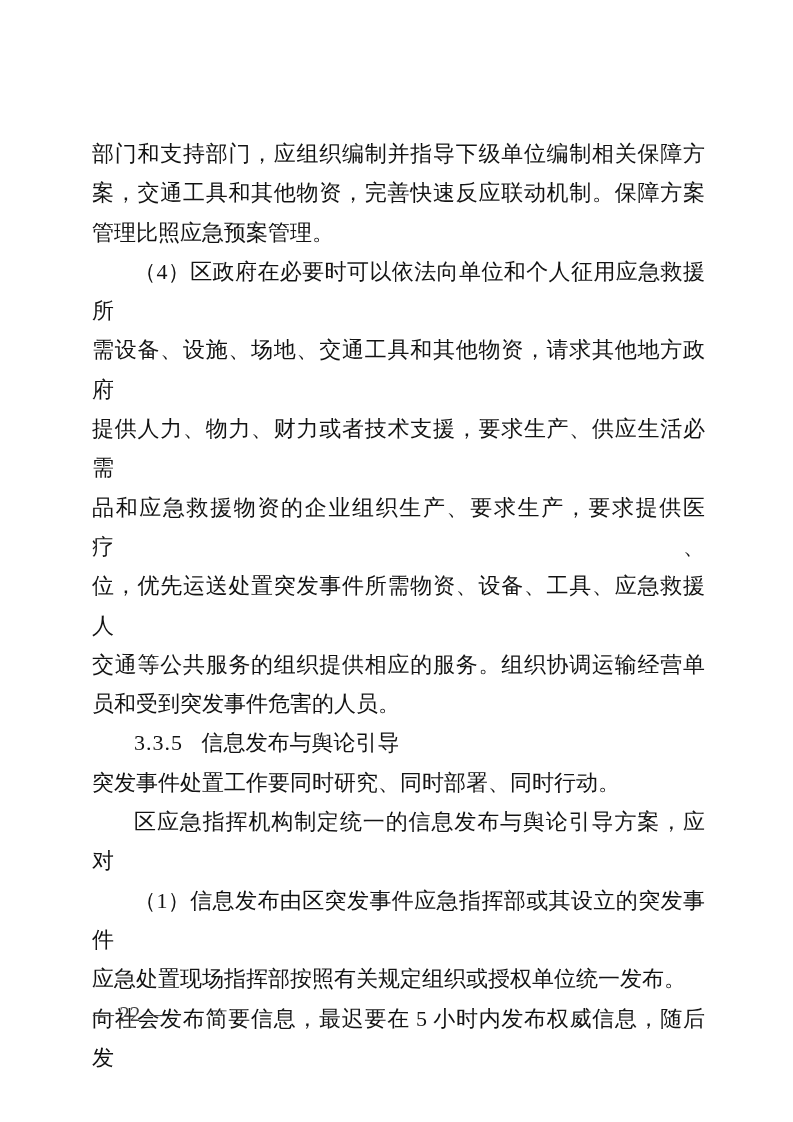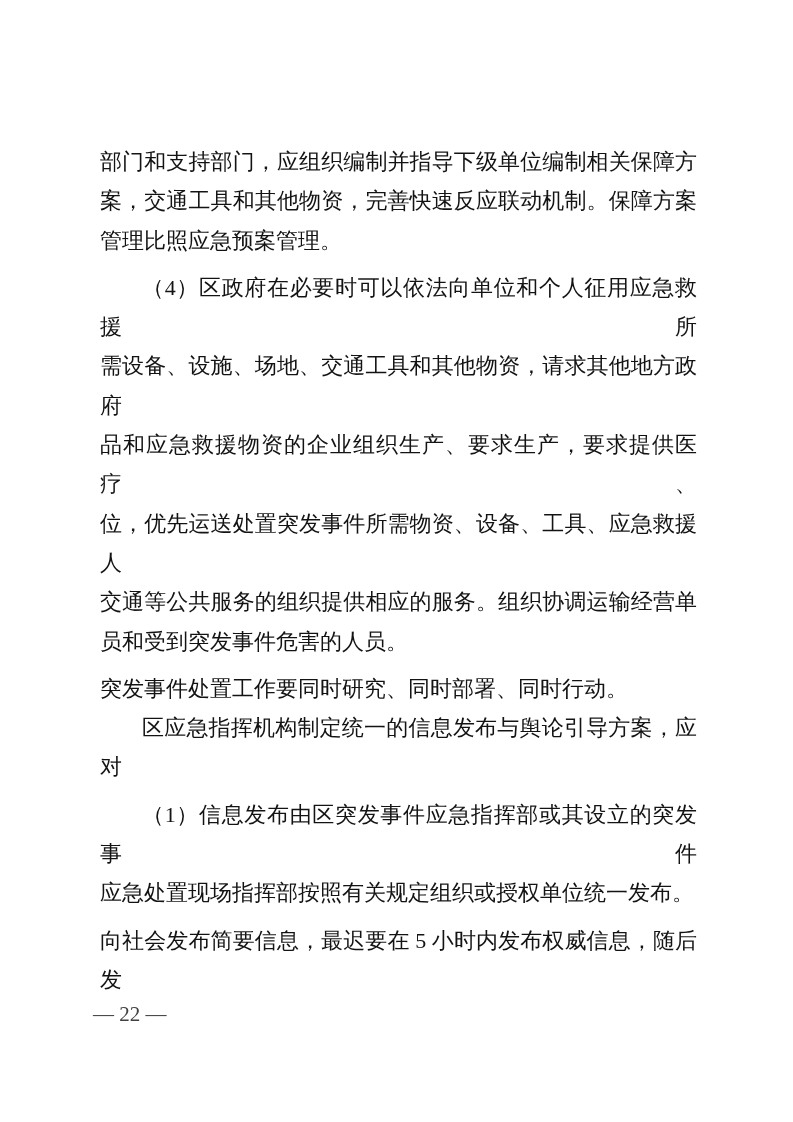--- a/index.html
+++ b/index.html
@@ -20,21 +20,21 @@
     background: #ffffff;
   }
   .content {
     position: absolute;
     left: 92px;
     top: 134px;
     width: 613px;
     font-size: 22px;
     line-height: 39.3px;
   }
-  .para { margin: 8px; padding: 0; }
+  .para { margin: 0; padding: 0; }
   .line {
     display: block;
     text-align: justify;
     text-justify: inter-character;
     white-space: normal;
   }
   .j { text-align-last: justify; }
   .e { text-align-last: left; }
   .i { text-indent: 42px; }
   .heading-line {
@@ -69,26 +69,33 @@
 
     <p class="para">
       <span class="line j">部门和支持部门，应组织编制并指导下级单位编制相关保障方</span>
       <span class="line j">案，交通工具和其他物资，完善快速反应联动机制。保障方案</span>
       <span class="line e">管理比照应急预案管理。</span>
     </p>
 
     <p class="para">
       <span class="line j i">（4）区政府在必要时可以依法向单位和个人征用应急救援所</span>
       <span class="line j">需设备、设施、场地、交通工具和其他物资，请求其他地方政府</span>
+      <span class="line j">提供人力、物力、财力或者技术支援，要求生产、供应生活必需</span>
       <span class="line j">品和应急救援物资的企业组织生产、要求生产，要求提供医疗、</span>
       <span class="line j">位，优先运送处置突发事件所需物资、设备、工具、应急救援人</span>
       <span class="line j">交通等公共服务的组织提供相应的服务。组织协调运输经营单</span>
       <span class="line e">员和受到突发事件危害的人员。</span>
     </p>
 
+    <p class="para">
+      <span class="heading-line">
+        <span class="heading-num">3.3.5</span>
+        <span class="heading-ttl">信息发布与舆论引导</span>
+      </span>
+    </p>
 
     <p class="para">
       <span class="line e">突发事件处置工作要同时研究、同时部署、同时行动。</span>
       <span class="line j i">区应急指挥机构制定统一的信息发布与舆论引导方案，应对</span>
     </p>
 
     <p class="para">
       <span class="line j i">（1）信息发布由区突发事件应急指挥部或其设立的突发事件</span>
       <span class="line e">应急处置现场指挥部按照有关规定组织或授权单位统一发布。</span>
     </p>

